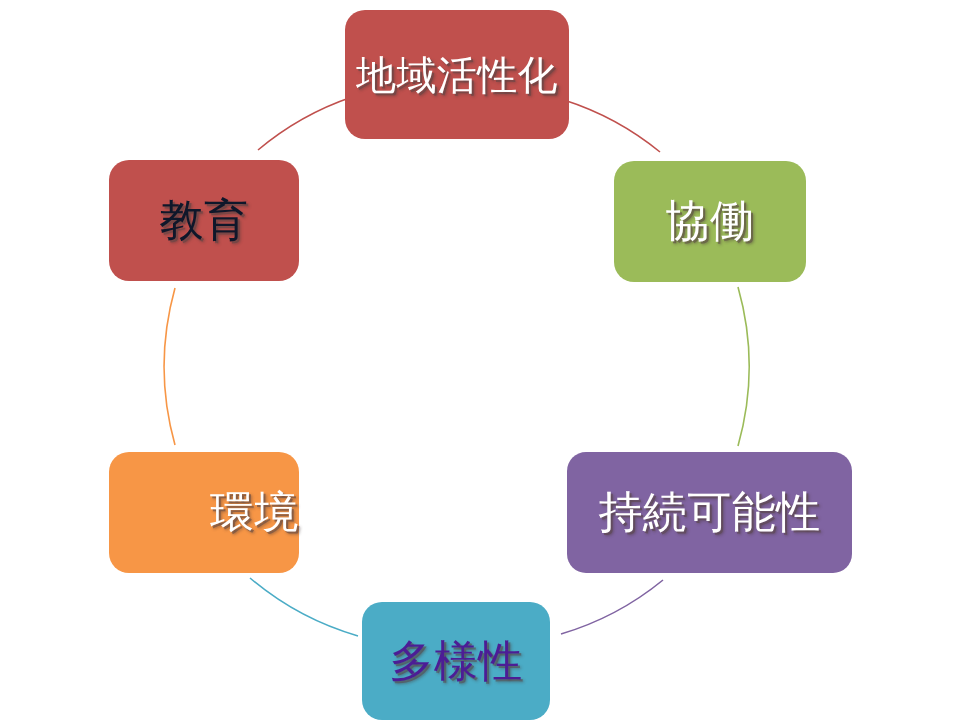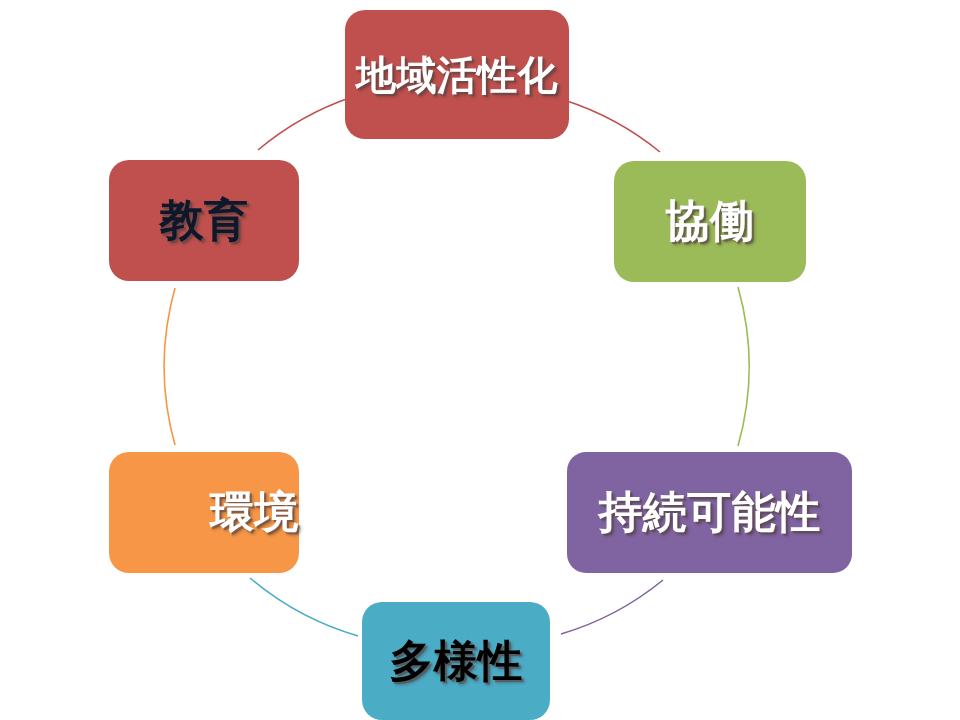--- a/index.html
+++ b/index.html
@@ -41,21 +41,21 @@
     justify-content: center;
     border-radius: 20px;
     color: #ffffff;
     text-align: center;
     line-height: 1.05;
     white-space: nowrap;
   }
 
   .node-label {
     display: block;
-    font-weight: bold;
+    font-weight: normal;
     letter-spacing: 0.01em;
     color: #ffffff;
     text-shadow:
        2px 2px 0px rgba(90,70,70,0.55),
        3px 3px 3px rgba(70,55,55,0.45);
   }
 
   
   #node-regional { left: 345px;  top: 10px;   width: 224px; height: 129px; }
   #node-regional .node-label { font-size: 40px; }
@@ -96,21 +96,21 @@
 
   <div class="node" id="node-collab" style="background:#9bbb59">
     <span class="node-label" style="color: rgb(255, 255, 255);">協働</span>
   </div>
 
   <div class="node" id="node-sustain" style="background:#8064a2">
     <span class="node-label" style="color: rgb(255, 255, 255);">持続可能性</span>
   </div>
 
   <div class="node" id="node-diversity" style="background:#4bacc6">
-    <span class="node-label" style="color: #000000;">多様性</span>
+    <span class="node-label" style="color: #4c1d95;">多様性</span>
   </div>
 
   <div class="node" id="node-environment" style="background:#f79646">
     <span class="node-label" style="color: rgb(255, 255, 255);">環境</span>
   </div>
 
   <div class="node" id="node-education" style="background:#c0504d">
     <span class="node-label" style="color: #0f172a;">教育</span>
   </div>
 

